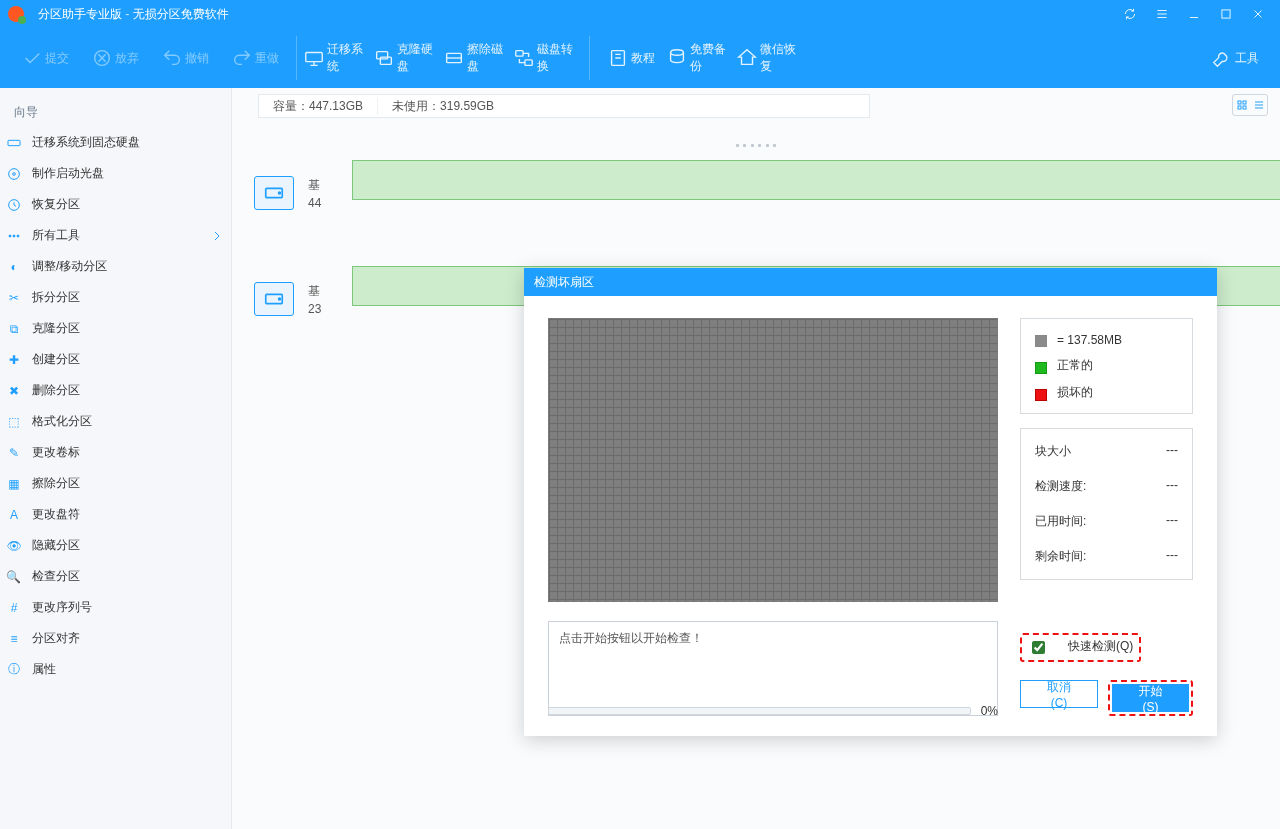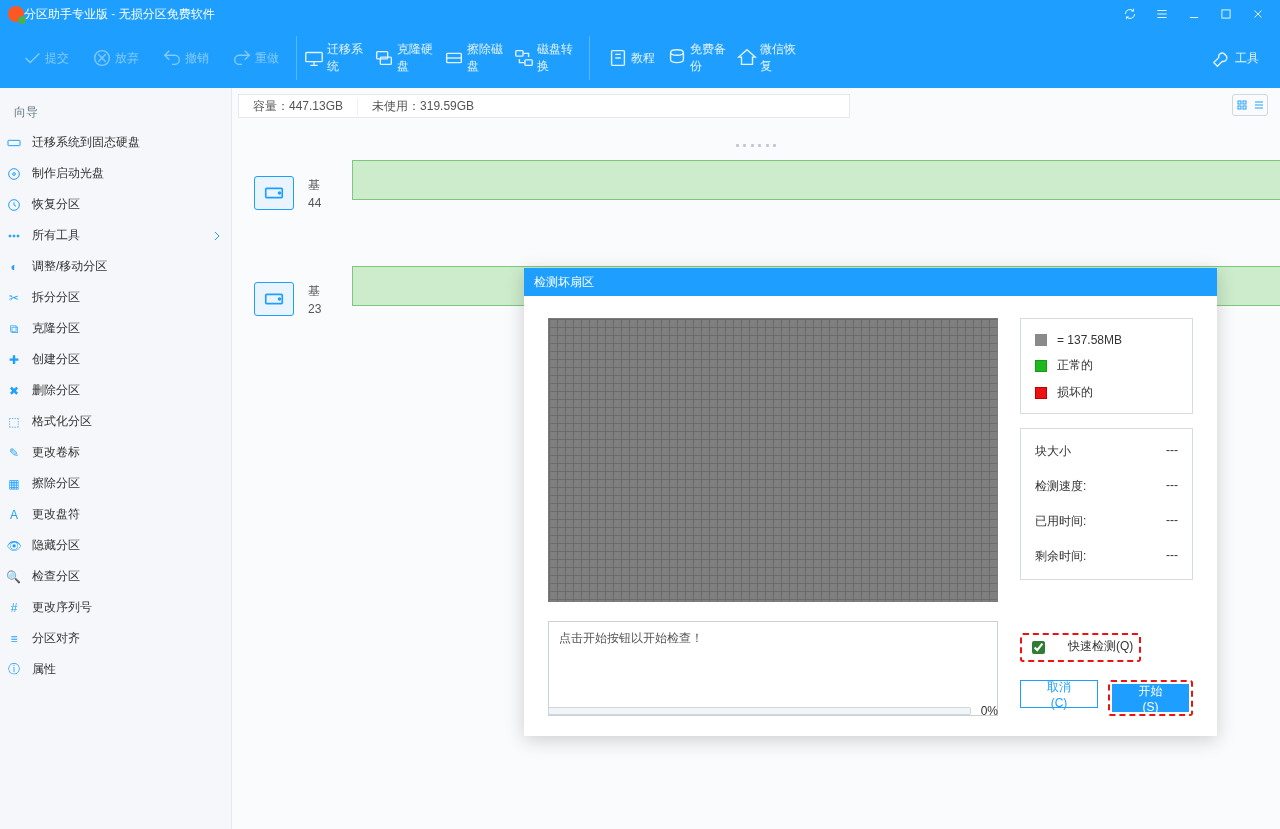--- a/index.html
+++ b/index.html
@@ -1,18 +1,18 @@
 <!DOCTYPE html>
 <html><head>
 <meta charset="utf-8">
 <style>
   html,body{margin:0;padding:0;height:100%;font-family:"Microsoft YaHei","微软雅黑",Arial,sans-serif;font-size:12px;color:#333;background:#fff;overflow:hidden}
   *{box-sizing:border-box}
   .titlebar{height:28px;background:#1e9fff;color:#fff;display:flex;align-items:center;padding:0 8px}
-  .titlebar .logo{display:flex;align-items:center;gap:0}
+  .titlebar .logo{display:flex;align-items:center;gap:14px}
   .titlebar .logo-icon{width:16px;height:16px;border-radius:50%;background:#ff5722;position:relative}
   .titlebar .logo-icon::after{content:"";position:absolute;width:8px;height:8px;border-radius:50%;background:#4caf50;right:-2px;bottom:-2px}
   .titlebar .spacer{flex:1}
   .win-btns{display:flex;gap:4px}
   .win-btn{width:28px;height:20px;display:flex;align-items:center;justify-content:center;cursor:pointer}
   .win-btn svg{width:14px;height:14px;stroke:#fff;fill:none;stroke-width:1.5}
   .toolbar{height:60px;background:#1e9fff;display:flex;align-items:stretch;padding:0 10px}
   .tb-group-sep{width:1px;background:rgba(255,255,255,.25);margin:8px 6px}
   .tb-btn{width:70px;display:flex;flex-direction:row;align-items:center;justify-content:center;gap:2px;color:#e3f2fd;cursor:pointer}
   .tb-btn.disabled{color:rgba(255,255,255,.45);cursor:default}
@@ -22,41 +22,41 @@
   .toolbar .flex{flex:1}
   .body{display:flex;height:calc(100% - 88px)}
   .sidebar{width:232px;background:#f5f7fa;border-right:1px solid #e5e8ec;padding:6px 0;overflow:auto}
   .section-title{padding:10px 14px 6px;color:#6b7a8a;font-size:12px}
   .sb-item{display:flex;align-items:center;gap:10px;padding:7px 6px;color:#333;cursor:pointer}
   .sb-item .sic{width:16px;height:16px;display:flex;align-items:center;justify-content:center;color:#1e9fff}
   .sb-item .sic svg{width:16px;height:16px;fill:none;stroke:currentColor;stroke-width:1.5}
   .sb-item.all{justify-content:space-between}
   .sb-item.all .left{display:flex;align-items:center;gap:10px}
   .main{flex:1;position:relative;background:#fafbfc;overflow:hidden}
-  .info-strip{position:absolute;left:6px;top:6px;height:24px;width:612px;background:#fff;border:1px solid #e5e8ec;display:flex;align-items:center;font-size:12px;color:#555}
+  .info-strip{position:absolute;left:26px;top:6px;height:24px;width:612px;background:#fff;border:1px solid #e5e8ec;display:flex;align-items:center;font-size:12px;color:#555}
   .info-strip .cell{padding:0 14px;border-right:1px solid #eef1f4}
   .view-toggle{position:absolute;right:12px;top:6px;width:36px;height:22px;border:1px solid #d0d7de;border-radius:3px;display:flex}
   .view-toggle div{flex:1;display:flex;align-items:center;justify-content:center;color:#1e9fff}
   .grip{position:absolute;left:50%;top:56px;transform:translateX(-50%);width:40px;height:5px;display:flex;justify-content:space-between}
   .grip i{width:3px;height:3px;background:#c0c7cf;border-radius:1px}
   .disk-row{position:absolute;left:22px;height:50px;width:1000px;display:flex;align-items:center;gap:14px}
   .disk-row .dicon{width:40px;height:34px;border:1px solid #1e9fff;border-radius:3px;background:#e9f4ff;display:flex;align-items:center;justify-content:center;color:#1e9fff}
   .disk-row .dicon svg{width:22px;height:22px;fill:none;stroke:currentColor;stroke-width:1.8}
   .disk-row .dtext{display:flex;flex-direction:column;gap:2px;color:#555;font-size:12px}
   .bar-wrap{position:absolute;left:120px;height:40px;border:1px solid #7cc77c;background:#cceccb}
   .bar-wrap.b1{top:72px;width:1110px}
   .bar-wrap.b2{top:178px;width:1110px}
   
   .dialog{position:absolute;left:292px;top:180px;width:693px;height:468px;background:#fff;box-shadow:0 4px 18px rgba(0,0,0,.18);display:flex;flex-direction:column}
   .dlg-title{height:28px;background:#1e9fff;color:#fff;display:flex;align-items:center;padding:0 10px;gap:8px;font-size:12px}
   .dlg-body{flex:1;display:flex;gap:22px;padding:22px 24px 16px}
   .grid-panel{width:450px;height:284px;border:1px solid #7a7a7a;background:#7f7f7f;background-image:linear-gradient(#6b6b6b 1px,transparent 1px),linear-gradient(90deg,#6b6b6b 1px,transparent 1px);background-size:8px 8px}
   .right-panel{flex:1;display:flex;flex-direction:column;gap:14px}
   .legend-box{border:1px solid #d6dbe0;padding:14px 14px 12px;display:flex;flex-direction:column;gap:10px}
-  .legend-row{display:flex;align-items:center;gap:10px;font-size:12px;color:#333}
+  .legend-row{display:flex;align-items:flex-end;gap:10px;font-size:12px;color:#333}
   .sw{width:12px;height:12px;border:1px solid #888}
   .stats-box{border:1px solid #d6dbe0;padding:14px 14px;display:flex;flex-direction:column;gap:18px}
   .stat-row{display:flex;justify-content:space-between;font-size:12px;color:#333}
   .dlg-bottom{display:flex;padding:0 24px 20px;gap:22px;align-items:flex-end}
   .log-box{width:450px;height:95px;border:1px solid #c9d0d7;background:#fff;padding:8px 10px;font-size:12px;color:#555}
   .actions{flex:1;display:flex;flex-direction:column;gap:18px;align-items:flex-start}
   .hl-red{border:2px dashed #e11;border-radius:3px;padding:3px 6px;display:inline-flex;align-items:center}
   .chk{display:flex;align-items:flex-start;gap:20px}
   .chk input{accent-color:#2e7d32}
   .btn-row{display:flex;gap:10px}

